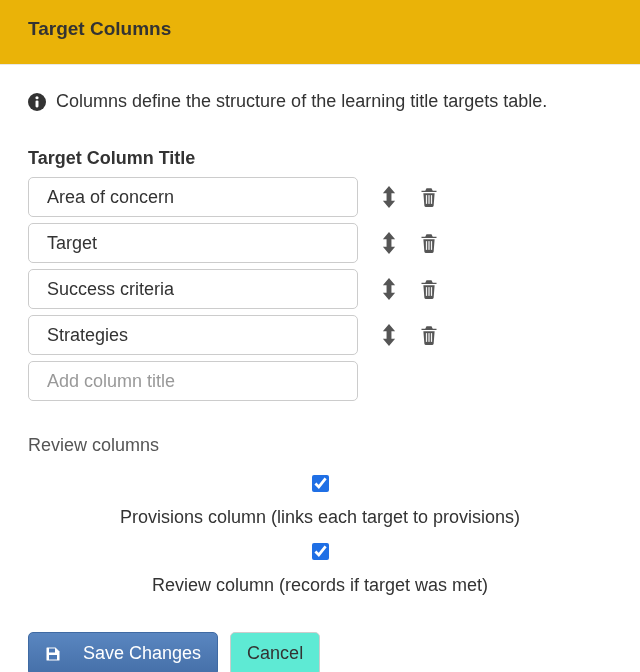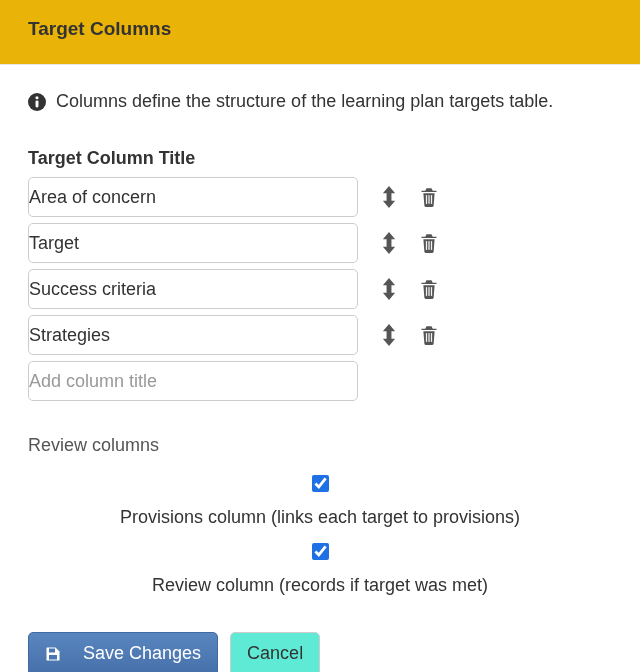--- a/index.html
+++ b/index.html
@@ -45,21 +45,21 @@
   }
   .col-row {
     display: flex;
     align-items: center;
     gap: 22px;
     margin-bottom: 6px;
   }
   .col-input {
     width: 330px;
     height: 40px;
-    padding: 6px 0;
+    padding: 6px 18px;
     font-size: 18px;
     color: #333;
     border: 1px solid #ccc;
     border-radius: 5px;
     background: #fff;
   }
   .col-input::placeholder { color: #999; }
   .icon-btn {
     background: none;
     border: none;
@@ -127,21 +127,21 @@
 </div>
 
 <div class="body">
 
   <div class="info-row">
     <svg class="info-icon-svg" width="18" height="18" viewBox="0 0 16 16">
       <circle cx="8" cy="8" r="8" fill="#333"></circle>
       <circle cx="8" cy="4.2" r="1.4" fill="#fff"></circle>
       <rect x="6.7" y="6.6" width="2.6" height="6.2" rx="1" fill="#fff"></rect>
     </svg>
-    <span>Columns define the structure of the learning plan targets table.</span>
+    <span>Columns define the structure of the learning title targets table.</span>
   </div>
 
   <div class="columns-block">
     <div class="col-title">Target Column Title</div>
 
     <div class="col-row">
       <input class="col-input" type="text" value="Area of concern" style="">
       <button class="icon-btn">
         <svg width="18" height="22" viewBox="0 0 14 18">
             <path d="M7 0 L12 6 H9 V12 H12 L7 18 L2 12 H5 V6 H2 Z" fill="#555"></path>

